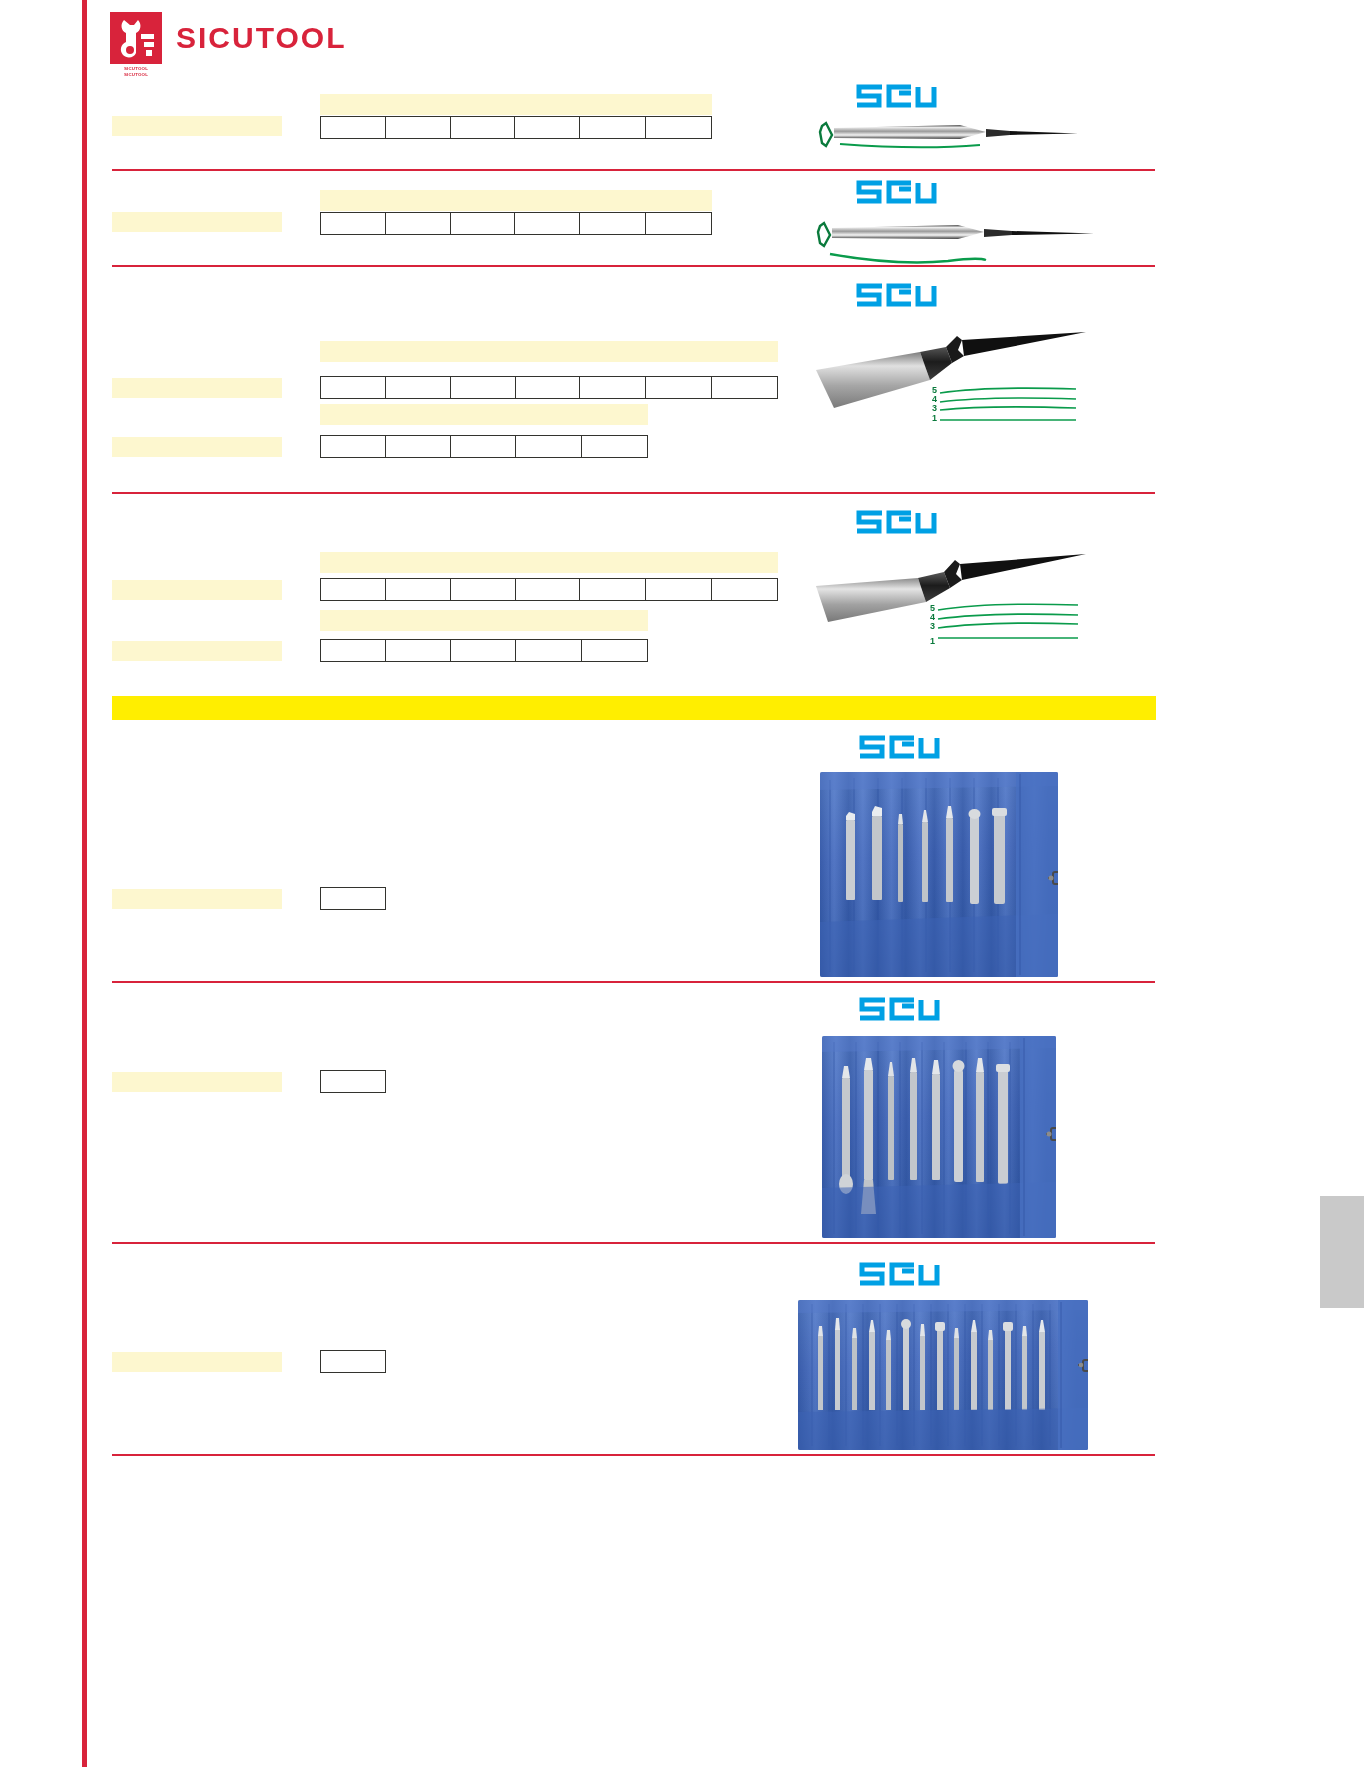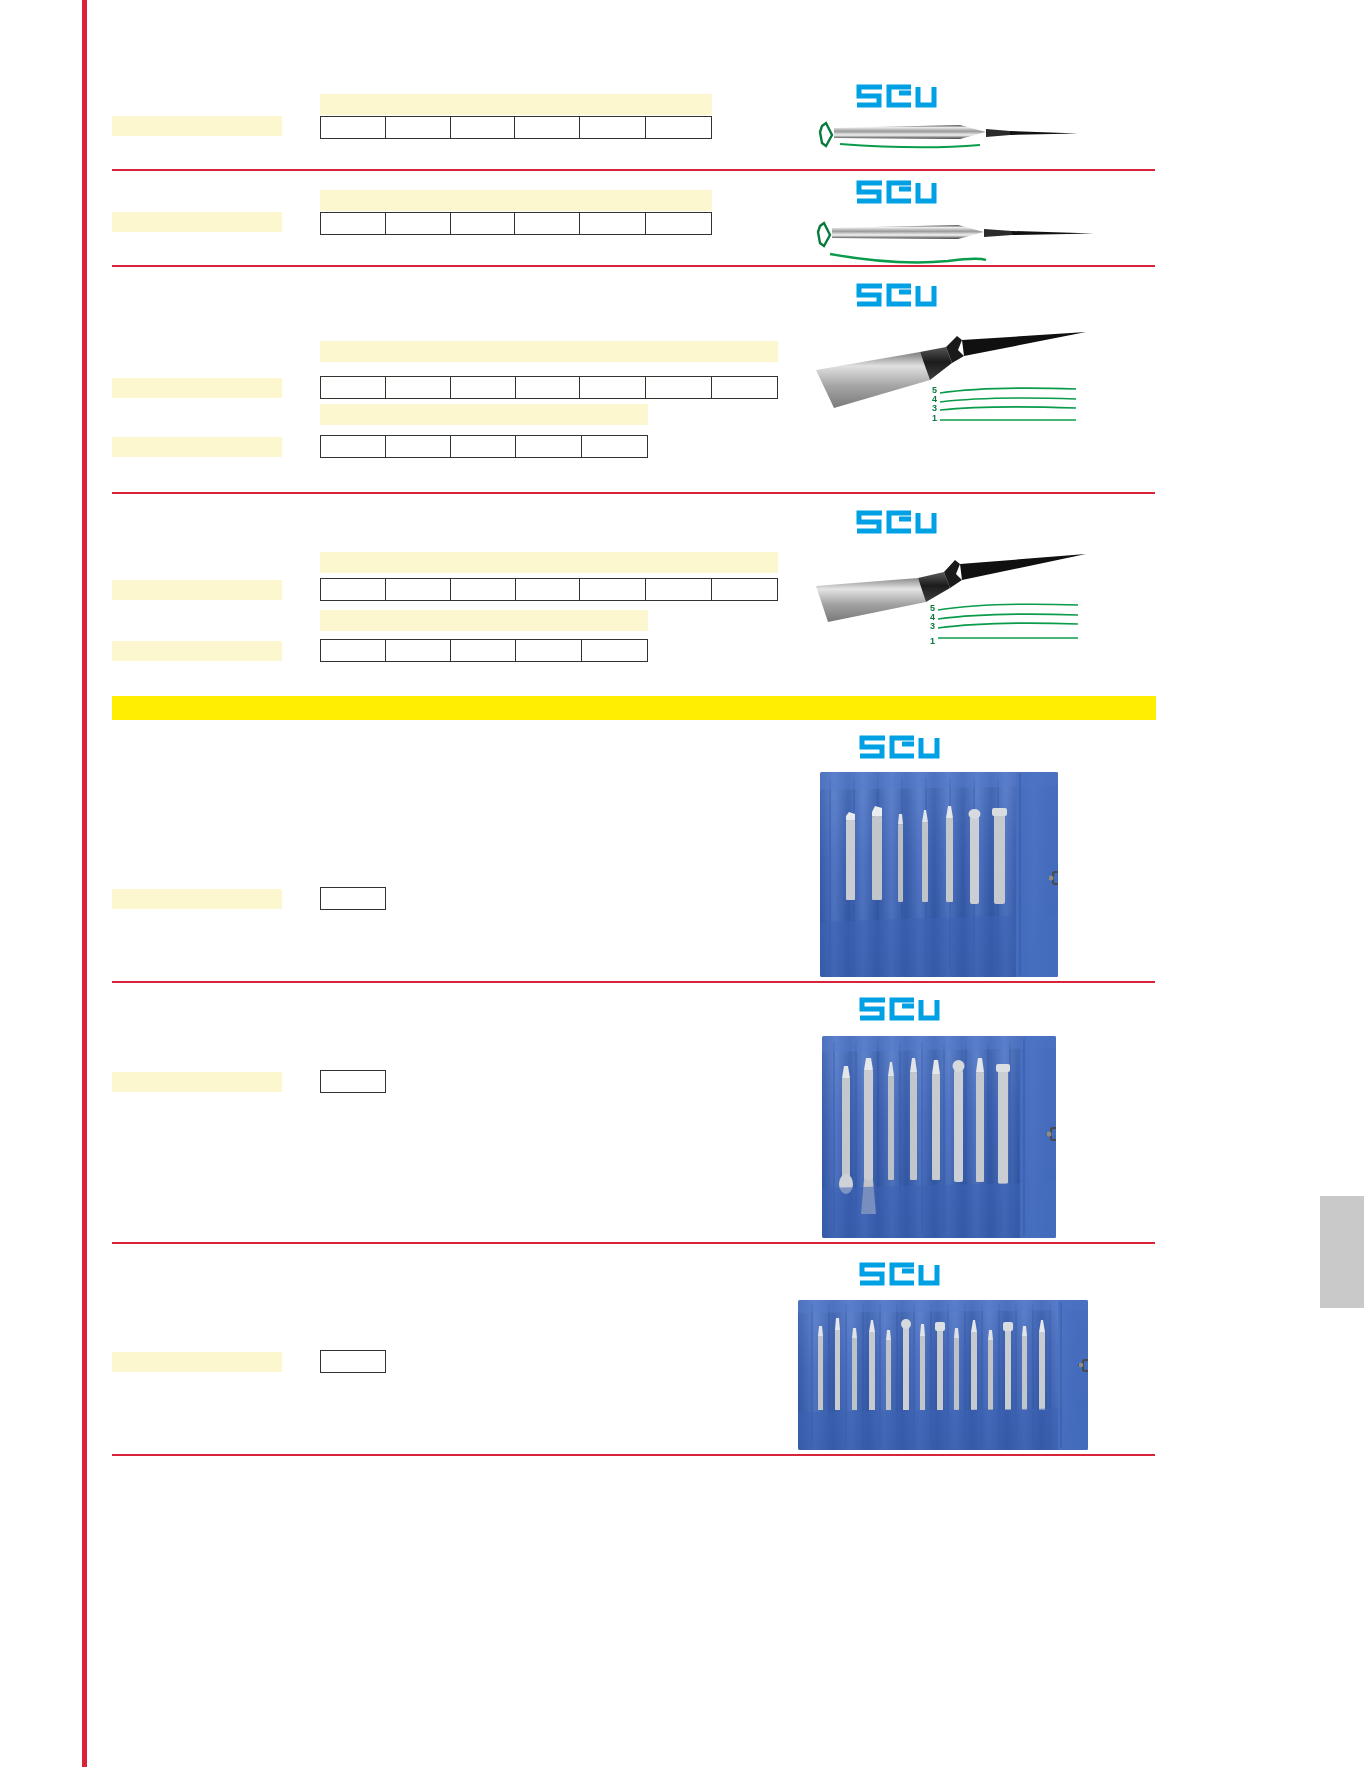--- a/index.html
+++ b/index.html
@@ -109,20 +109,37 @@
     line-height:1;
   }
 </style>
 </head>
 <body>
 
 <div class="page">
 
   <div class="left-rule"></div>
 
+  <div class="brand">
+    <div class="brand-mark">
+      <svg width="52" height="52" viewBox="0 0 52 52">
+        <rect x="0" y="0" width="52" height="52" fill="#d8233b"></rect>
+        <path d="M14 8 C10 12 11 19 16 21 L16 30 C11 32 9 38 13 43 C17 47 24 46 26 41 L26 21 C31 19 32 12 28 8 L24 13 L20 13 Z" fill="#ffffff"></path>
+        <circle cx="20" cy="38" r="4" fill="#d8233b"></circle>
+        <path d="M31 22 L44 22 L44 27 L31 27 Z" fill="#ffffff"></path>
+        <path d="M34 30 L44 30 L44 35 L34 35 Z" fill="#ffffff"></path>
+        <rect x="36" y="38" width="6" height="6" fill="#ffffff"></rect>
+      </svg>
+      <div class="brand-sub">
+        <div>SICUTOOL</div>
+        <div>SICUTOOL</div>
+      </div>
+    </div>
+    <div class="brand-name">SICUTOOL</div>
+  </div>
 
   <div class="scu" style="left:855px; top:84px;">
     <svg width="82" height="26" viewBox="0 0 82 26">
       <g fill="none" stroke="#00a0e4" stroke-width="5">
         <path d="M27 3 H4 V12 H24 V21 H2"></path>
         <path d="M56 3 H34 V21 H56"></path>
         <path d="M44 9 H56"></path>
         <path d="M63 3 V21 H79 V3"></path>
       </g>
     </svg>

